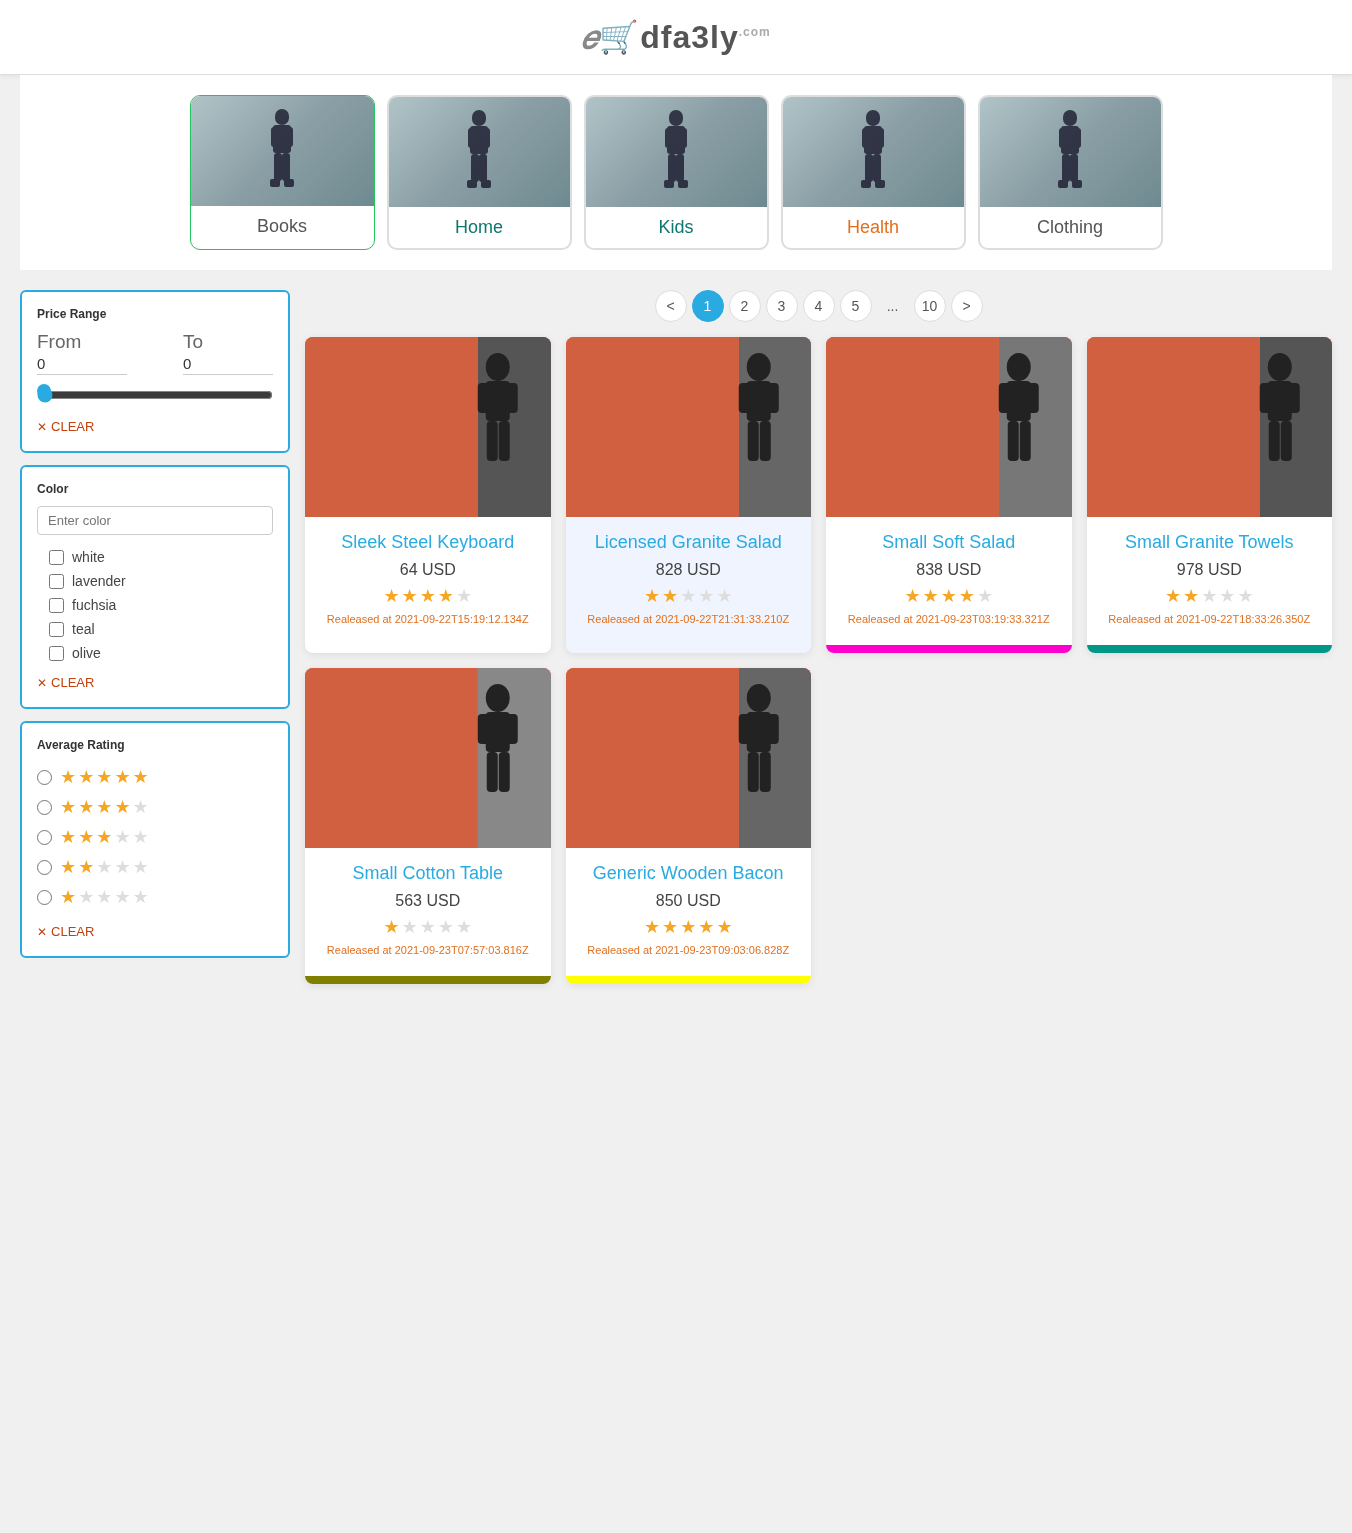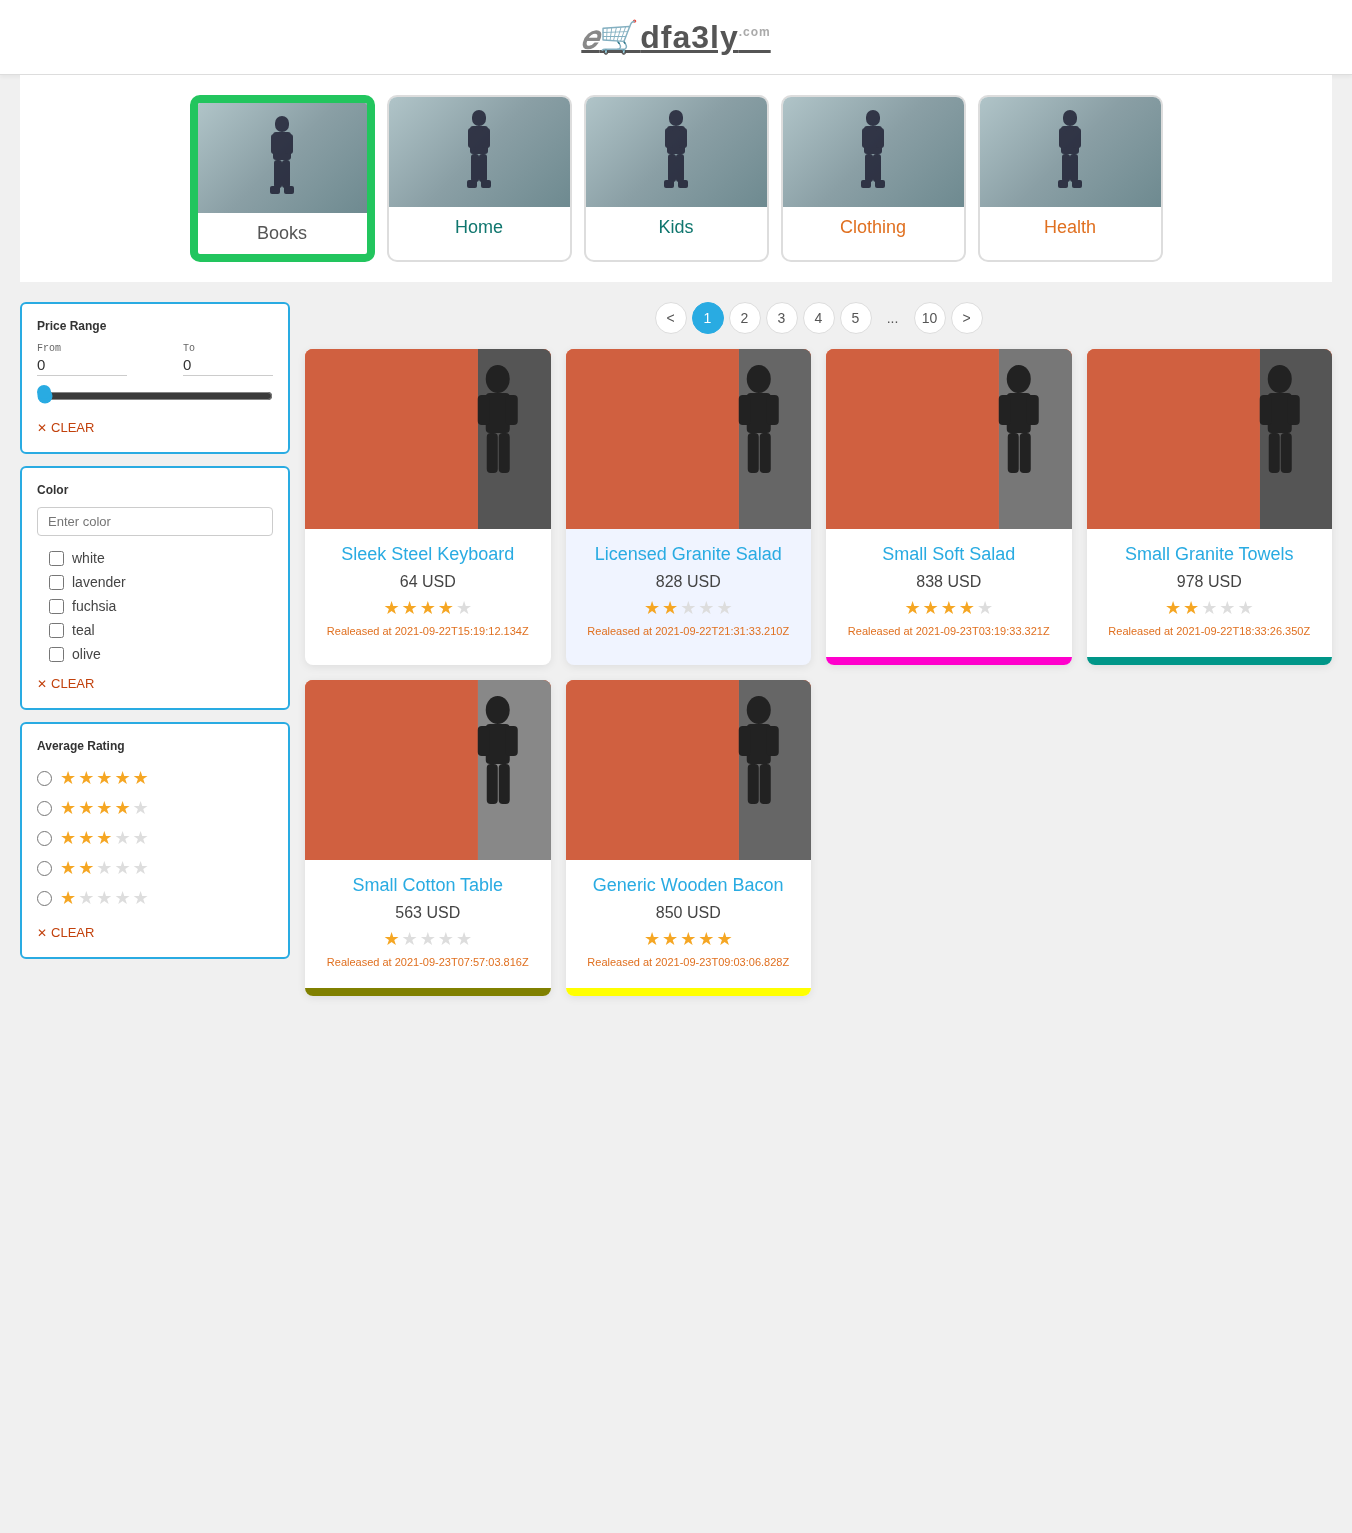--- a/index.html
+++ b/index.html
@@ -11,21 +11,20 @@
       padding: 18px 0;
       text-align: center;
       border-bottom: 1px solid #ddd;
       box-shadow: 0 2px 4px rgba(0,0,0,0.05);
     }
     .logo {
       font-size: 32px;
       font-weight: bold;
       color: #555;
       letter-spacing: 1px;
-      text-decoration: underline;
     }
     .logo span.e { font-style: italic; color: #888; }
     .logo span.blue { color: #29abe2; }
     .logo-com { font-size: 12px; color: #aaa; vertical-align: super; }
 
     
     .categories {
       display: flex;
       justify-content: center;
       gap: 12px;
@@ -36,21 +35,21 @@
     .category-card {
       width: 185px;
       border: 2px solid #ddd;
       border-radius: 10px;
       overflow: hidden;
       cursor: pointer;
       background: white;
       text-align: center;
     }
     .category-card.active {
-      border: 8px solid #22c55e;
+      border: 1px solid #22c55e;
     }
     .category-card .cat-img {
       width: 100%;
       height: 110px;
       background: linear-gradient(135deg, #b0c4c8 0%, #8a9fa5 50%, #6e8a90 100%);
       position: relative;
       overflow: hidden;
       display: flex;
       align-items: center;
       justify-content: center;
@@ -89,21 +88,21 @@
       font-size: 12px;
       font-weight: bold;
       color: #333;
       margin-bottom: 10px;
     }
     .price-row {
       display: flex;
       justify-content: space-between;
       margin-bottom: 6px;
     }
-    .price-label { font-size: 10px; color: #666; font-family: Liberation Mono, monospace; }
+    .price-label { font-size: 19px; color: #666; }
     .price-input {
       width: 90px;
       border: none;
       border-bottom: 1px solid #ccc;
       font-size: 15px;
       color: #333;
       outline: none;
       padding: 2px 0;
     }
     .price-slider-container {
@@ -358,50 +357,50 @@
         <rect x="28" y="18" width="8" height="20" rx="3" fill="#1a1a2e"></rect>
         <rect x="17" y="44" width="8" height="28" rx="3" fill="#1a1a2e"></rect>
         <rect x="25" y="44" width="8" height="28" rx="3" fill="#1a1a2e"></rect>
         <rect x="13" y="70" width="10" height="8" rx="2" fill="#1a1a2e"></rect>
         <rect x="27" y="70" width="10" height="8" rx="2" fill="#1a1a2e"></rect>
       </svg>
     </div>
     <div class="cat-label">Kids</div>
   </div>
 
+  <div class="category-card" style="border-color:#ddd;">
+    <div class="cat-img">
+      <svg class="person-svg" width="50" height="85" viewBox="0 0 50 85">
+        <rect x="18" y="0" width="14" height="16" rx="7" fill="#1a1a2e"></rect>
+        <rect x="16" y="16" width="18" height="28" rx="3" fill="#1a1a2e"></rect>
+        <rect x="14" y="18" width="8" height="20" rx="3" fill="#1a1a2e"></rect>
+        <rect x="28" y="18" width="8" height="20" rx="3" fill="#1a1a2e"></rect>
+        <rect x="17" y="44" width="8" height="28" rx="3" fill="#1a1a2e"></rect>
+        <rect x="25" y="44" width="8" height="28" rx="3" fill="#1a1a2e"></rect>
+        <rect x="13" y="70" width="10" height="8" rx="2" fill="#1a1a2e"></rect>
+        <rect x="27" y="70" width="10" height="8" rx="2" fill="#1a1a2e"></rect>
+      </svg>
+    </div>
+    <div class="cat-label" style="color:#e07020;">Health</div>
+  </div>
+
   <div class="category-card">
     <div class="cat-img">
       <svg class="person-svg" width="50" height="85" viewBox="0 0 50 85">
         <rect x="18" y="0" width="14" height="16" rx="7" fill="#1a1a2e"></rect>
         <rect x="16" y="16" width="18" height="28" rx="3" fill="#1a1a2e"></rect>
         <rect x="14" y="18" width="8" height="20" rx="3" fill="#1a1a2e"></rect>
         <rect x="28" y="18" width="8" height="20" rx="3" fill="#1a1a2e"></rect>
         <rect x="17" y="44" width="8" height="28" rx="3" fill="#1a1a2e"></rect>
         <rect x="25" y="44" width="8" height="28" rx="3" fill="#1a1a2e"></rect>
         <rect x="13" y="70" width="10" height="8" rx="2" fill="#1a1a2e"></rect>
         <rect x="27" y="70" width="10" height="8" rx="2" fill="#1a1a2e"></rect>
       </svg>
     </div>
     <div class="cat-label">Clothing</div>
-  </div>
-
-  <div class="category-card" style="border-color:#ddd;">
-    <div class="cat-img">
-      <svg class="person-svg" width="50" height="85" viewBox="0 0 50 85">
-        <rect x="18" y="0" width="14" height="16" rx="7" fill="#1a1a2e"></rect>
-        <rect x="16" y="16" width="18" height="28" rx="3" fill="#1a1a2e"></rect>
-        <rect x="14" y="18" width="8" height="20" rx="3" fill="#1a1a2e"></rect>
-        <rect x="28" y="18" width="8" height="20" rx="3" fill="#1a1a2e"></rect>
-        <rect x="17" y="44" width="8" height="28" rx="3" fill="#1a1a2e"></rect>
-        <rect x="25" y="44" width="8" height="28" rx="3" fill="#1a1a2e"></rect>
-        <rect x="13" y="70" width="10" height="8" rx="2" fill="#1a1a2e"></rect>
-        <rect x="27" y="70" width="10" height="8" rx="2" fill="#1a1a2e"></rect>
-      </svg>
-    </div>
-    <div class="cat-label" style="color:#e07020;">Health</div>
   </div>
 </div>
 
 <div class="main-layout">
 
   <div class="sidebar">
 
     
     <div class="filter-box">
       <div class="filter-title">Price Range</div>

